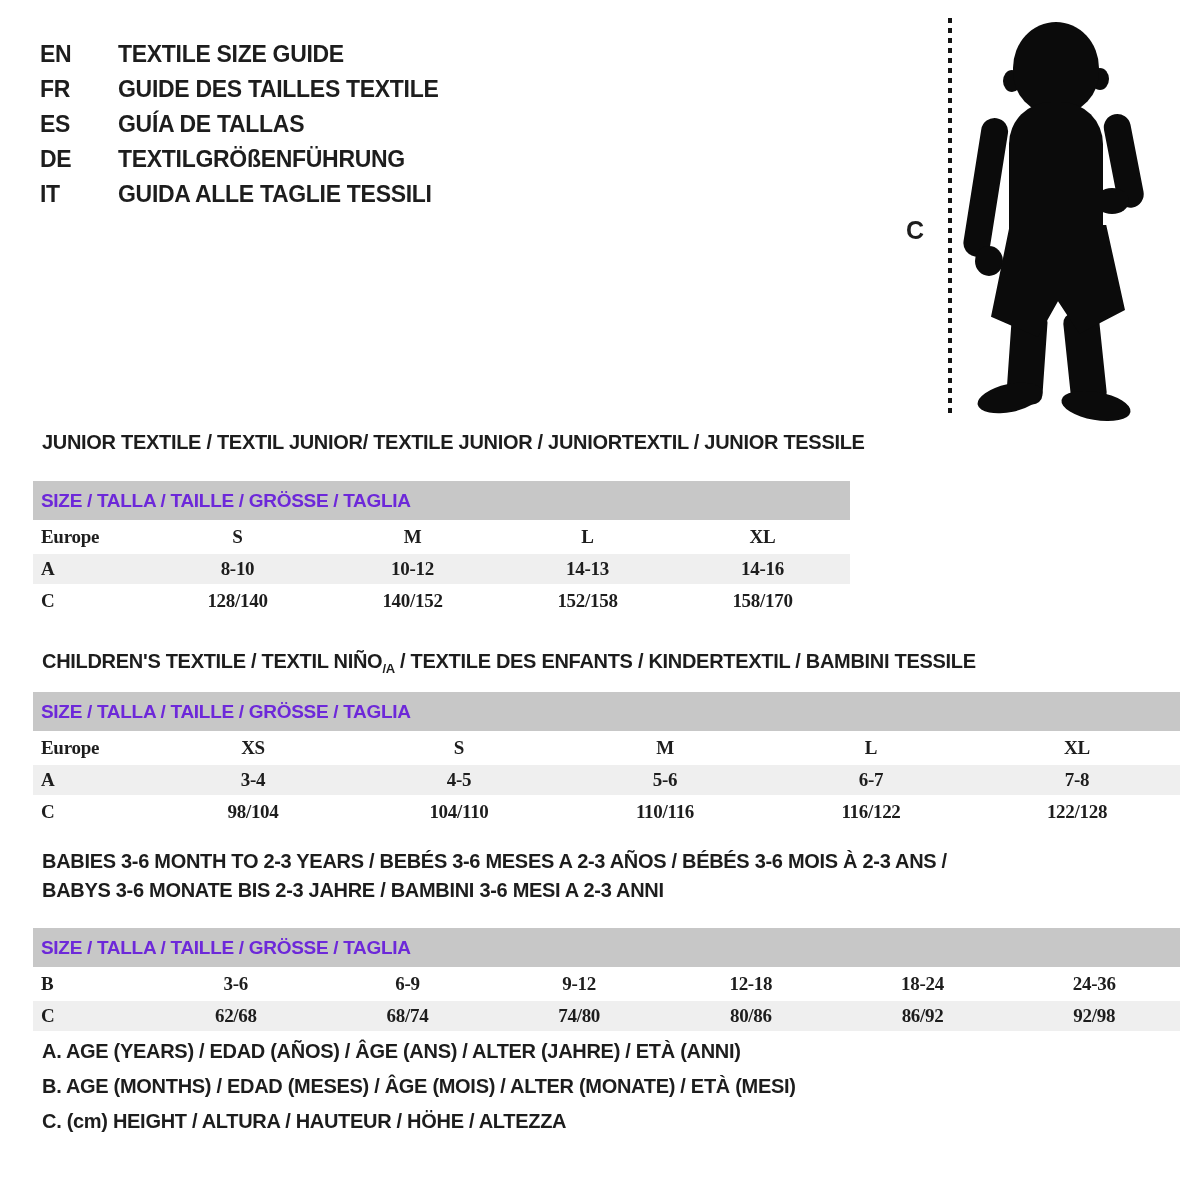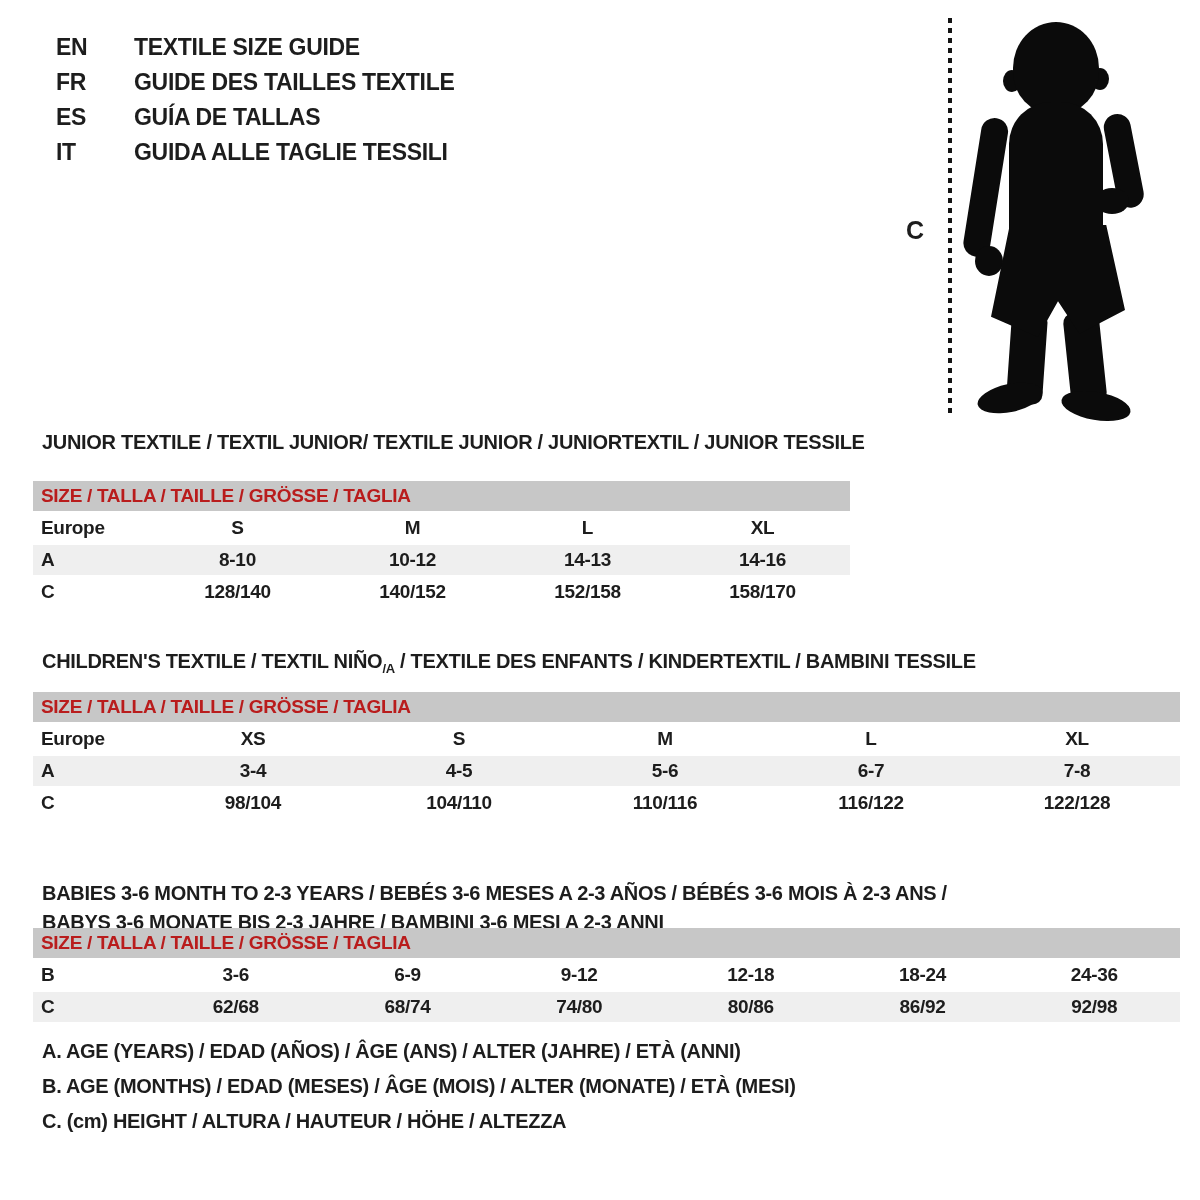--- a/index.html
+++ b/index.html
@@ -10,21 +10,21 @@
     font-weight: bold;
     color: #1d1d1d;
   }
   .canvas {
     position: relative; width: 1200px; height: 1200px;
     background: #ffffff; overflow: hidden;
     letter-spacing: -0.3px;
   }
 
   
-  .lang-list { position: absolute; left: 40px; top: 30px; margin-left: 16px; }
+  .lang-list { position: absolute; left: 40px; top: 37px; }
   .lang-row { display: flex; align-items: center; height: 35px; font-size: 23px; }
   .lang-code { width: 78px; }
   .lang-title { white-space: nowrap; }
 
   
   .measure-line {
     position: absolute; left: 948px; top: 18px; width: 4px; height: 400px;
     background: repeating-linear-gradient(to bottom, #141414 0 5px, transparent 5px 10px);
   }
   .measure-label { position: absolute; left: 906px; top: 216px; font-size: 25px; }
@@ -45,36 +45,36 @@
              clip-path: polygon(14% 0, 86% 0, 100% 76%, 66% 97%, 50% 68%, 35% 100%, 0 82%); }
   .b-legl  { left: 46px; top: 292px; width: 36px; height: 92px; border-radius: 10px; transform: rotate(4deg); }
   .b-legr  { left: 104px; top: 292px; width: 36px; height: 92px; border-radius: 10px; transform: rotate(-6deg); }
   .b-footl { left: 14px; top: 364px; width: 66px; height: 28px; border-radius: 50%; transform: rotate(-12deg); }
   .b-footr { left: 98px; top: 372px; width: 70px; height: 28px; border-radius: 50%; transform: rotate(10deg); }
 
   
   .section-title { position: absolute; left: 42px; font-size: 20px; white-space: nowrap; }
   .title-junior   { top: 431px; }
   .title-children { top: 642px; margin-top: 8px; }
-  .title-babies   { top: 847px; line-height: 29px; margin-top: 32px; }
+  .title-babies   { top: 847px; line-height: 29px; }
   .sub { font-size: 13px; vertical-align: sub; }
 
   
   .size-table { position: absolute; left: 33px; }
   .table-junior   { top: 481px; width: 817px; }
   .table-children { top: 692px; width: 1147px; }
   .table-babies   { top: 928px; width: 1147px; }
   .band {
-    height: 30px; margin-bottom: 2px;
-    background: #c7c7c7; color: #b91c1c;
+    height: 39px; margin-bottom: 2px;
+    background: #c7c7c7; color: #6d28d9;
     display: flex; align-items: center;
     padding-left: 8px; box-sizing: border-box;
     font-size: 19px;
   }
-  .t-row { display: flex; align-items: center; height: 30px; margin-bottom: 2px; font-size: 19px; }
+  .t-row { display: flex; align-items: center; height: 30px; margin-bottom: 2px; font-size: 19px; font-family: Liberation Serif, serif; }
   .t-row.shaded { background: #efefef; }
   .t-label { width: 117px; padding-left: 8px; box-sizing: border-box; }
   .t-cell { flex: 1; text-align: center; }
 
   
   .legend { position: absolute; left: 42px; top: 1034px; font-size: 20px; }
   .legend-line { height: 35px; display: flex; align-items: center; white-space: nowrap; }
 </style>
 </head>
 <body>
@@ -86,20 +86,24 @@
       <span class="lang-code">EN</span>
       <span class="lang-title">TEXTILE SIZE GUIDE</span>
     </div>
     <div class="lang-row">
       <span class="lang-code">FR</span>
       <span class="lang-title">GUIDE DES TAILLES TEXTILE</span>
     </div>
     <div class="lang-row">
       <span class="lang-code">ES</span>
       <span class="lang-title">GUÍA DE TALLAS</span>
+    </div>
+    <div class="lang-row">
+      <span class="lang-code">DE</span>
+      <span class="lang-title">TEXTILGRÖßENFÜHRUNG</span>
     </div>
     <div class="lang-row">
       <span class="lang-code">IT</span>
       <span class="lang-title">GUIDA ALLE TAGLIE TESSILI</span>
     </div>
   </div>
 
   <div class="measure-line"></div>
   <div class="measure-label">C</div>
 

